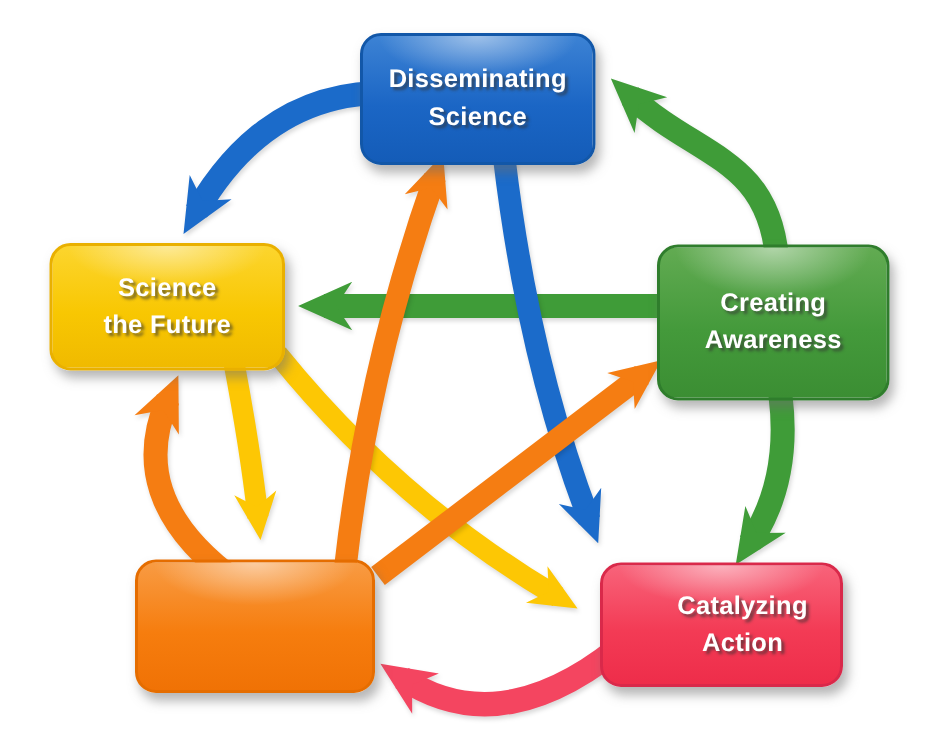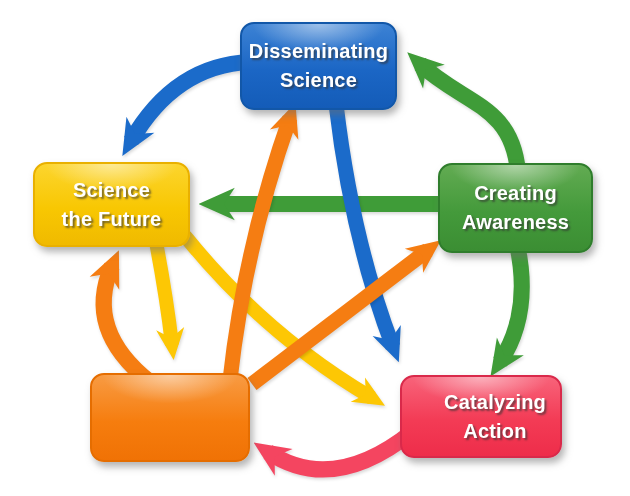--- a/index.html
+++ b/index.html
@@ -15,21 +15,21 @@
     fill:none;
     filter:drop-shadow(1px 2px 1.5px rgba(0,0,0,0.15));
   }
   .node{
     position:absolute;
     border-radius:14px;
     display:flex;align-items:center;justify-content:center;
     text-align:center;
     color:#ffffff;
     font-weight:bold;
-    font-size:20px;
+    font-size:17px;
     line-height:1.45;
     letter-spacing:0.2px;
     white-space:pre-line;
     text-shadow:2px 2px 2px rgba(50,50,50,0.65);
     box-shadow:3px 5px 7px rgba(110,110,110,0.5);
     border:2px solid transparent;
     box-sizing:border-box;
   }
   .node .gloss{
     position:absolute;inset:0;border-radius:12px;
@@ -41,21 +41,21 @@
     left:240px;top:22px;width:157px;height:88px;
     background:linear-gradient(180deg,#3c82d4,#1b66c5 55%,#145cb8);
     border-color:#1257a8;
   }
   .node-yellow{
     left:33px;top:162px;width:157px;height:85px;
     background:linear-gradient(180deg,#fcd52e,#f8c702 55%,#f0ba00);
     border-color:#e9b000;
   }
   .node-green{
-    left:438px;top:163px;width:155px;height:90px;
+    left:438px;top:163px;width:155px;height:104px;
     background:linear-gradient(180deg,#62ab52,#449a3b 55%,#3b8e33);
     border-color:#2f7d2c;
   }
   .node-orange{
     left:90px;top:373px;width:160px;height:89px;
     background:linear-gradient(180deg,#f89b43,#f67d0e 55%,#f07205);
     border-color:#e56d00;
   }
   .node-red{
     left:400px;top:375px;width:162px;height:83px;

